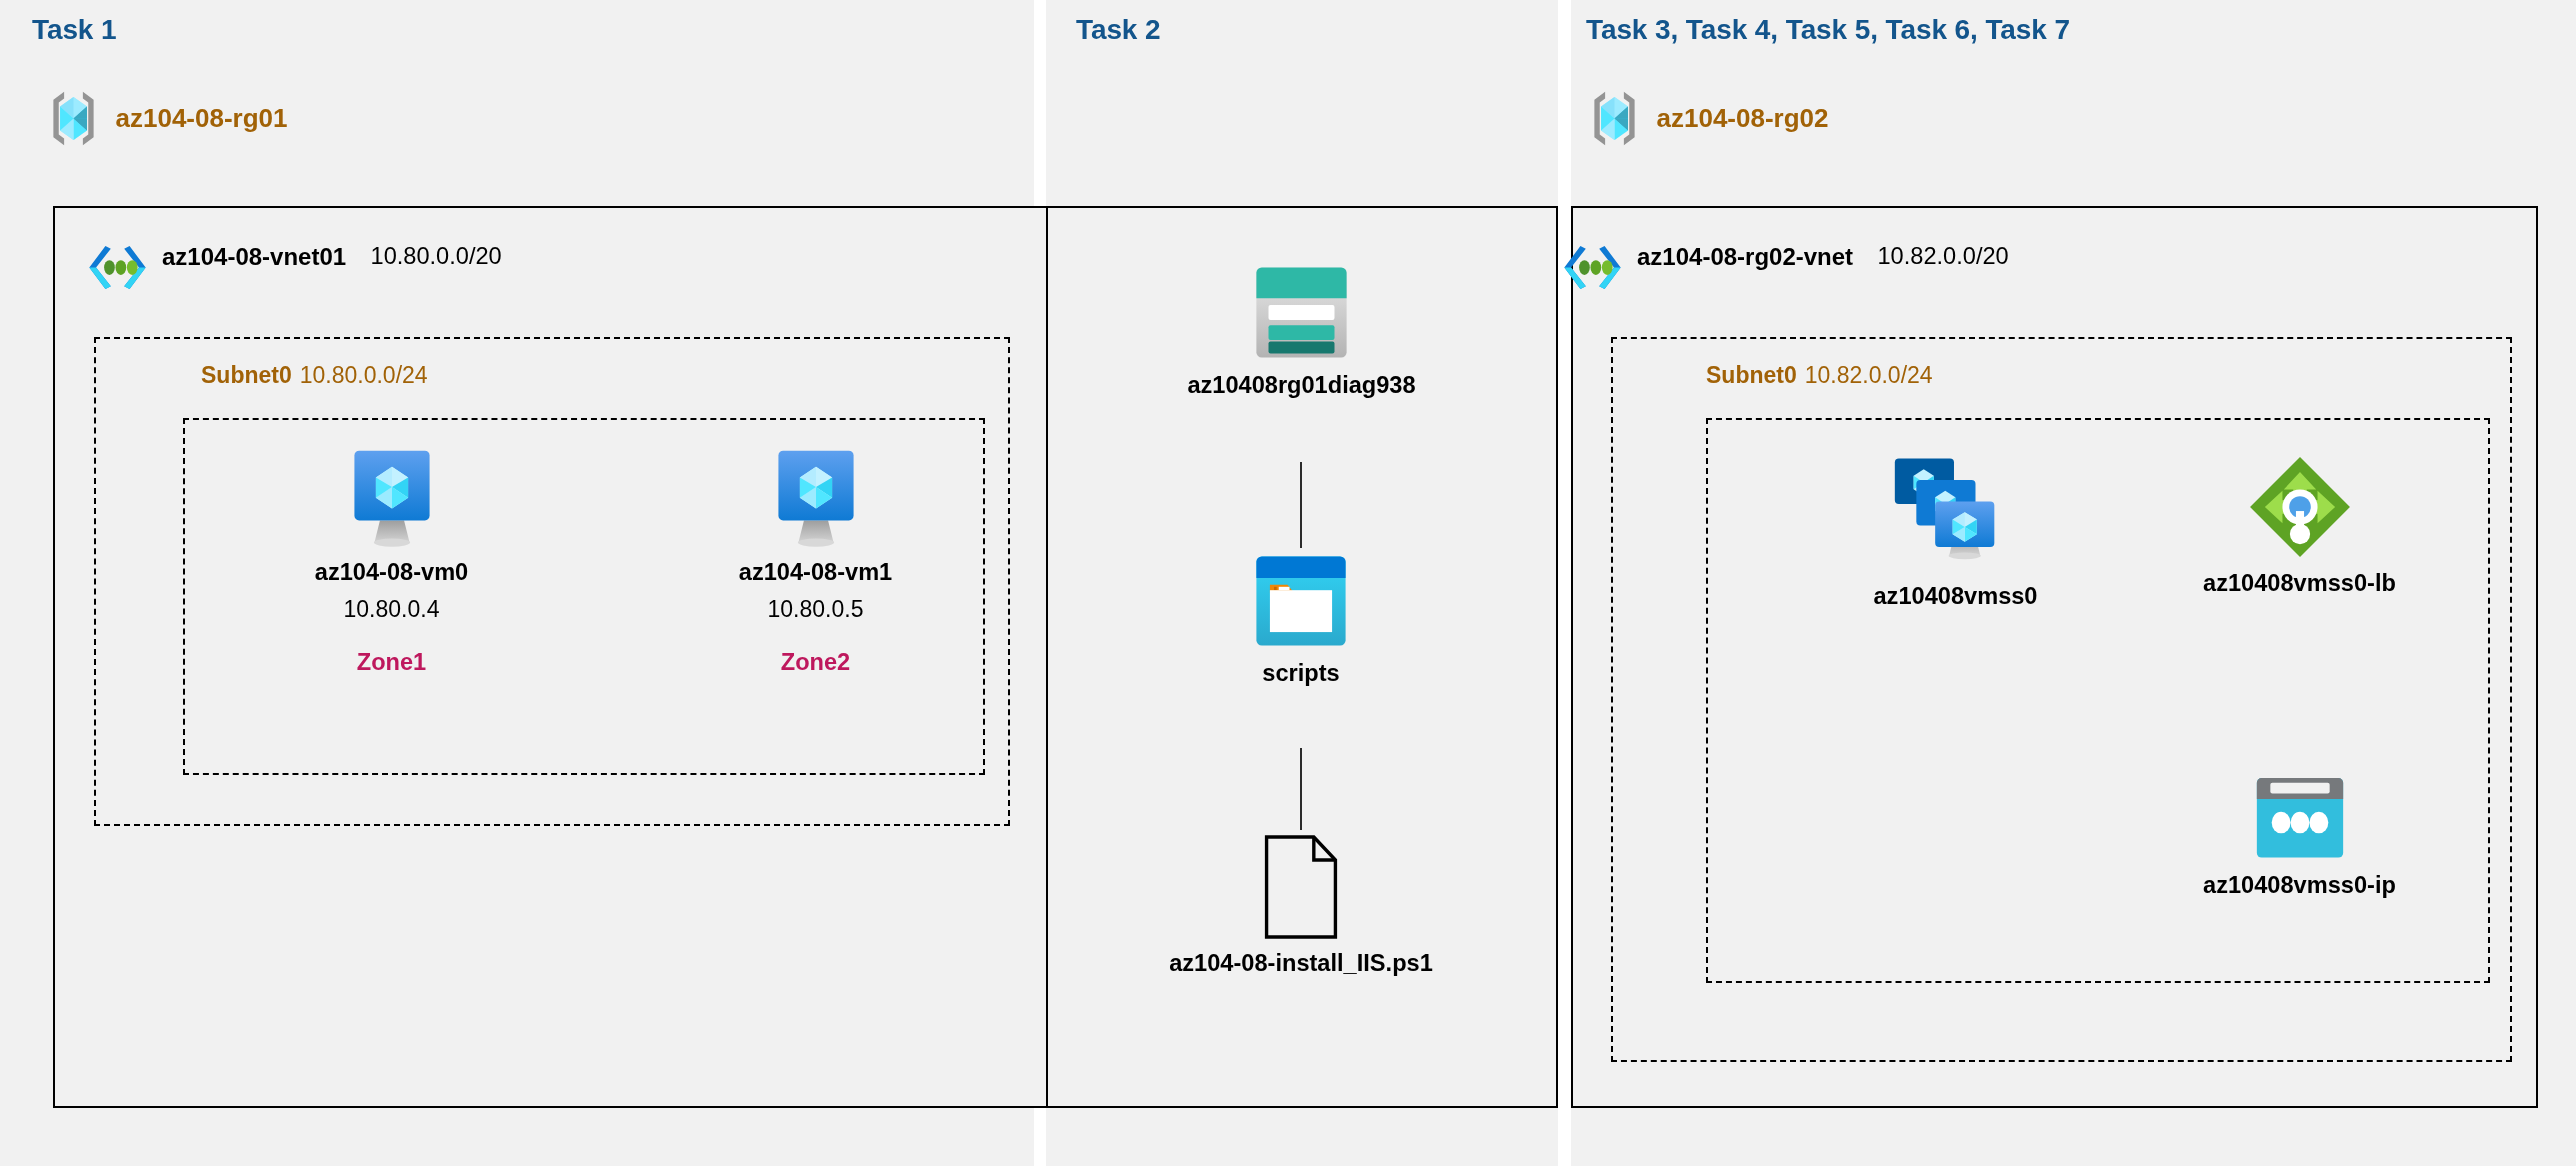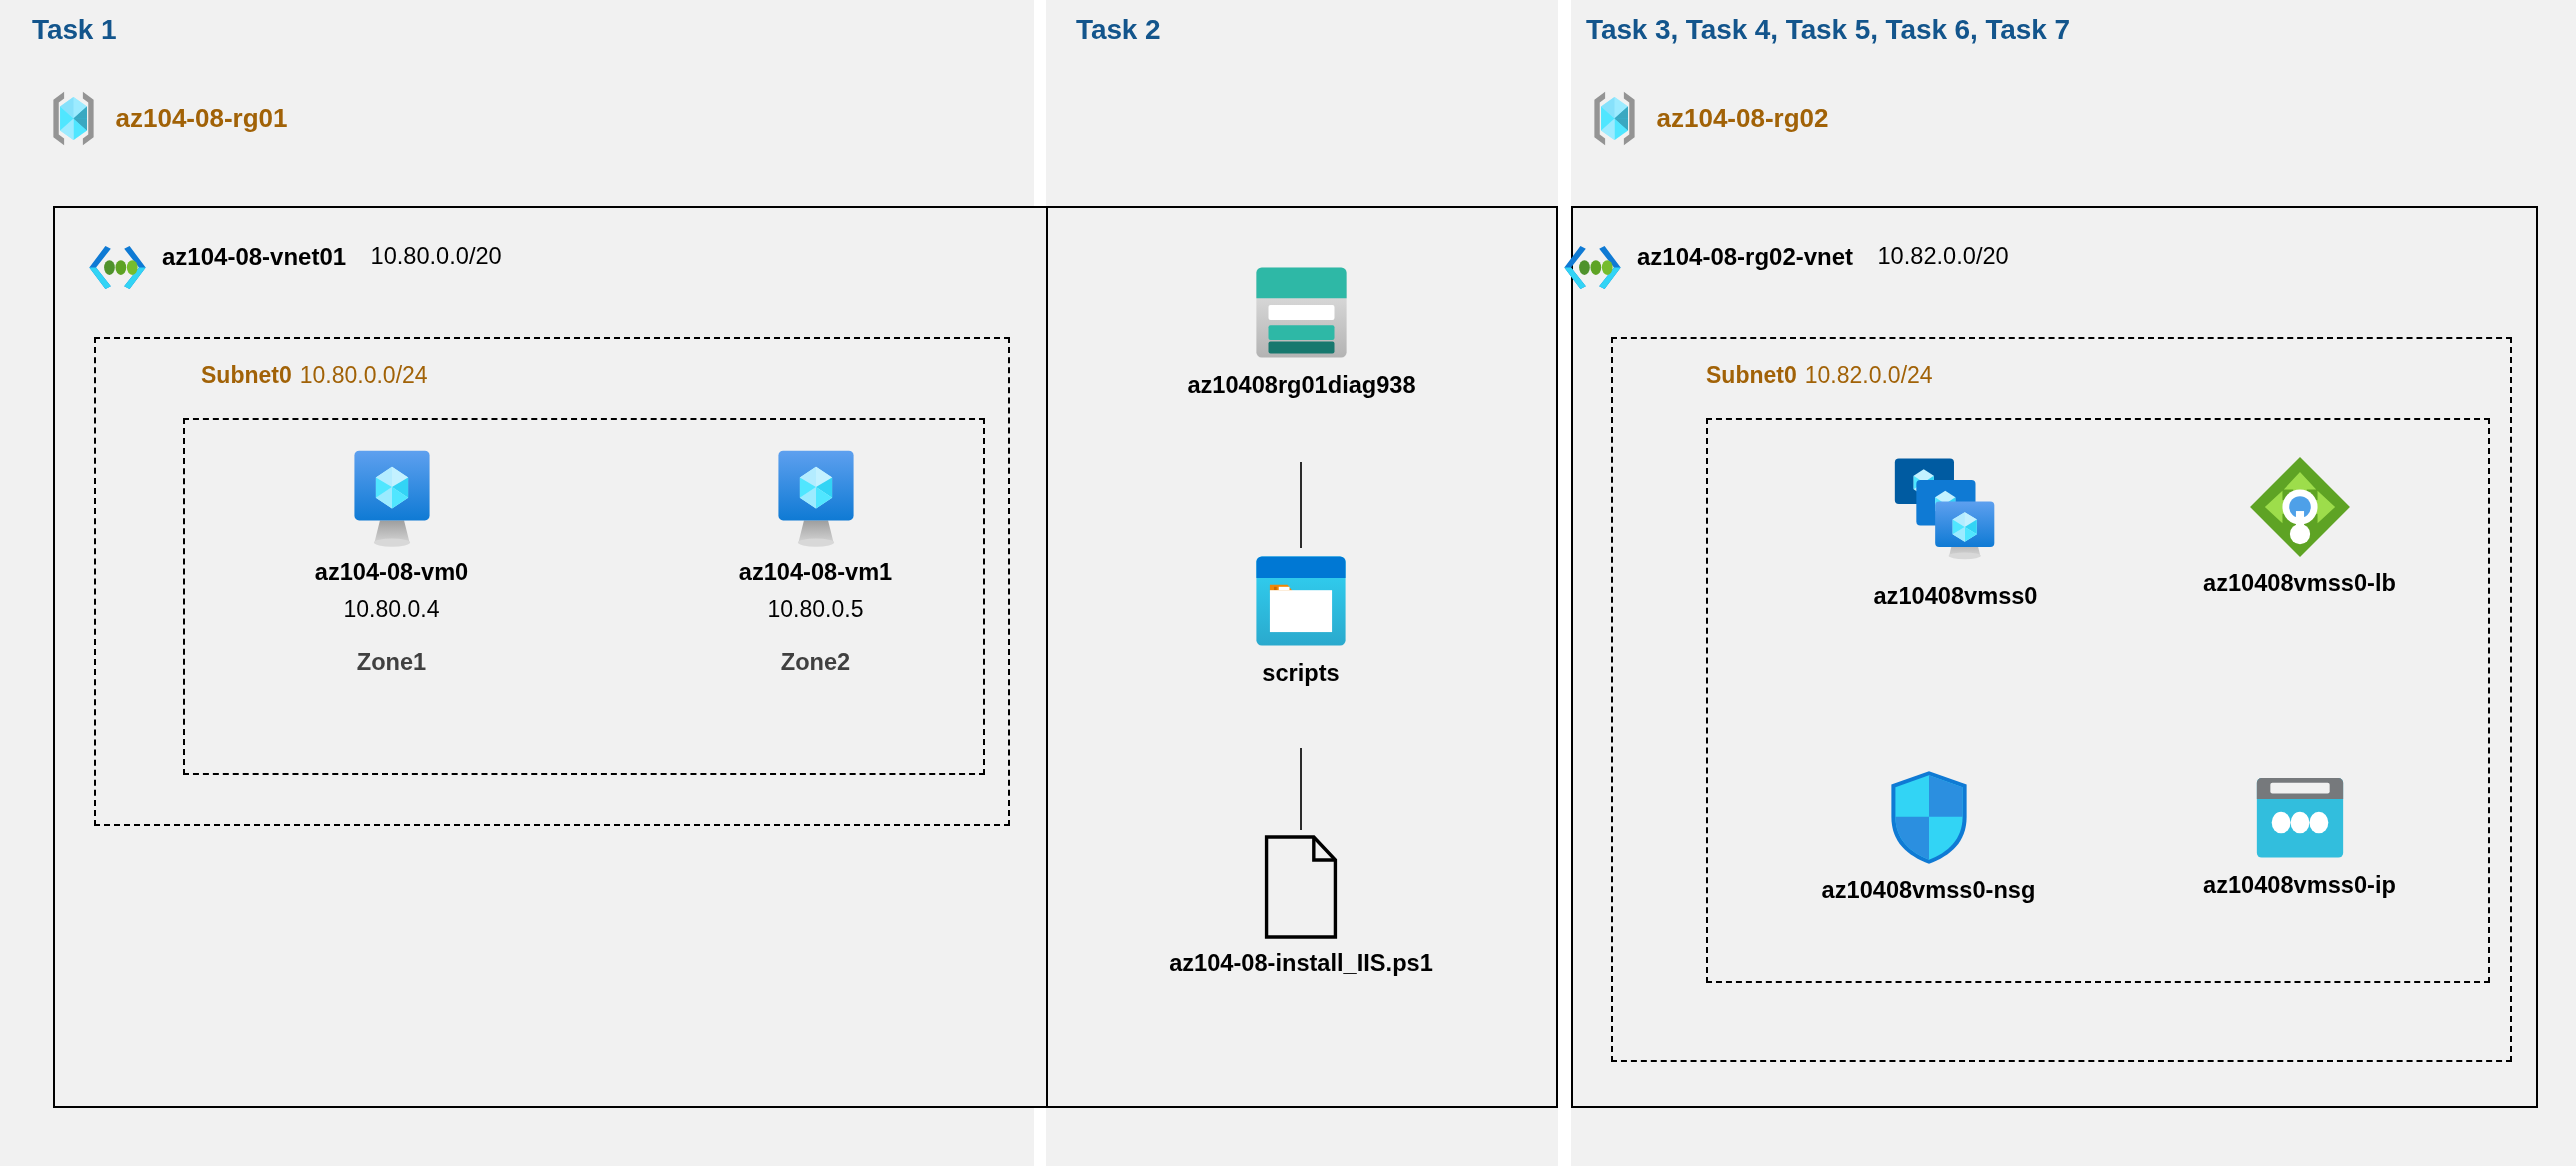--- a/index.html
+++ b/index.html
@@ -127,21 +127,21 @@
   .node-sub {
     font-size: 23px;
     font-weight: normal;
     color: #000;
     margin-top: 10px;
     text-align: center;
   }
   .node-zone {
     font-size: 23.6px;
     font-weight: bold;
-    color: #404040;
+    color: #be185d;
     margin-top: 26px;
     text-align: right;
   }
 
   
   #node-vm0        { left: 270px;  top: 448px; width: 243px; }
   #node-vm1        { left: 694px; top: 448px; width: 243px; }
   #node-storage    { left: 1160px; top: 262px; width: 283px; }
   #node-scripts    { left: 1200px; top: 551px; width: 202px; }
   #node-psfile     { left: 1146px; top: 833px; width: 310px; }
@@ -422,31 +422,20 @@
         <path d="M132 80 L106 56 L106 70 L86 70 L86 90 L106 90 L106 104 Z" fill="#9ddd4b"></path>
         <circle cx="80" cy="80" r="26" fill="#ffffff"></circle>
         <circle cx="80" cy="80" r="16" fill="#4ea0e8"></circle>
         <rect x="74" y="86" width="12" height="32" fill="#ffffff"></rect>
         <circle cx="80" cy="120" r="15" fill="#ffffff"></circle>
       </svg>
     </span>
     <span class="node-label">az10408vmss0-lb</span>
   </div>
 
-  <div class="node" id="node-nsg">
-    <span>
-      <svg width="86" height="101" viewBox="0 0 128 150">
-        <path d="M64 6 L120 26 L120 74 C120 112 96 132 64 144 C32 132 8 112 8 74 L8 26 Z" fill="#0f7ad4"></path>
-        <path d="M64 12 L114 30 L114 74 C114 108 92 127 64 138 C36 127 14 108 14 74 L14 30 Z" fill="#32d4f5"></path>
-        <path d="M64 12 L114 30 L114 74 L64 74 Z" fill="#2b8fe0"></path>
-        <path d="M64 74 L14 74 L14 74 C14 108 36 127 64 138 Z" fill="#2b8fe0"></path>
-      </svg>
-    </span>
-    <span class="node-label">az10408vmss0-nsg</span>
-  </div>
 
   <div class="node" id="node-ip">
     <span>
       <svg width="100" height="89" viewBox="0 0 148 132">
         <rect x="10" y="6" width="128" height="118" rx="7" fill="#32bedd"></rect>
         <path d="M10 13 a7 7 0 0 1 7 -7 h114 a7 7 0 0 1 7 7 v24 h-128 Z" fill="#76797c"></path>
         <rect x="30" y="13" width="88" height="16" rx="3" fill="#f1f1f1"></rect>
         <ellipse cx="46" cy="72" rx="14" ry="16" fill="#ffffff"></ellipse>
         <ellipse cx="74" cy="72" rx="14" ry="16" fill="#ffffff"></ellipse>
         <ellipse cx="102" cy="72" rx="14" ry="16" fill="#ffffff"></ellipse>

